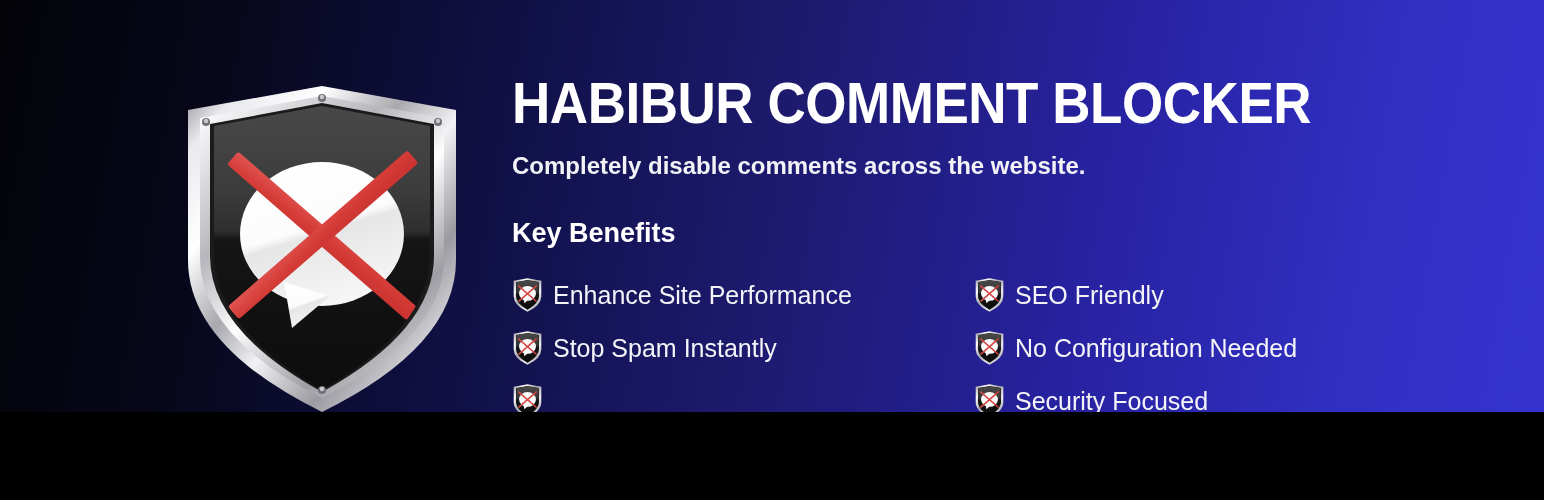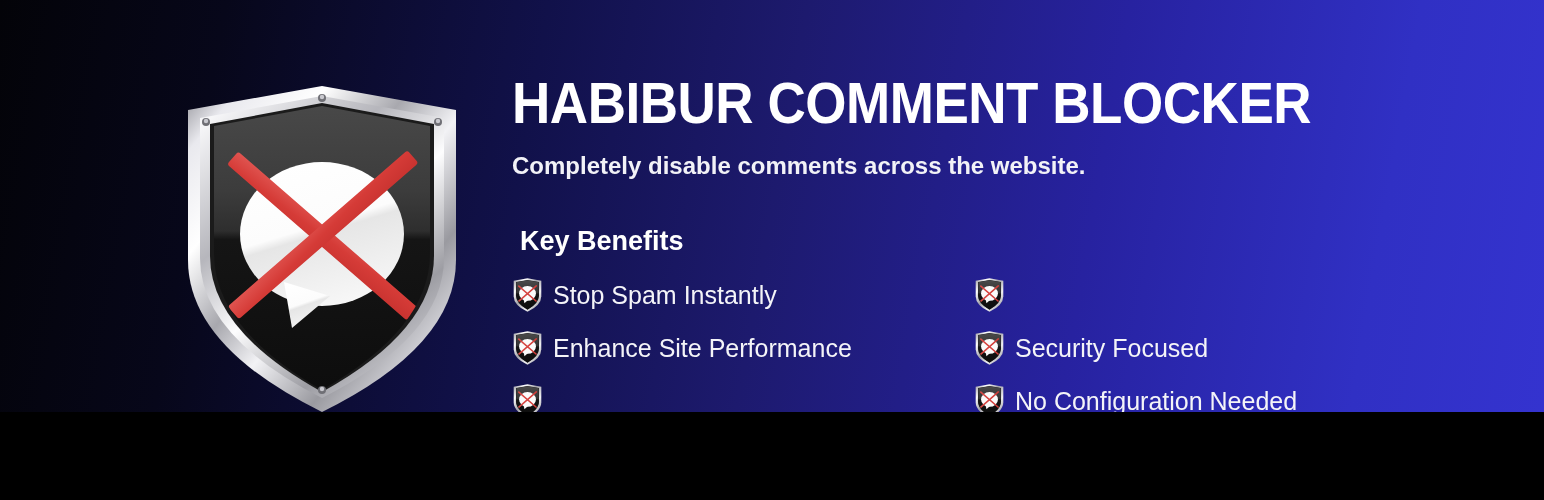--- a/index.html
+++ b/index.html
@@ -63,21 +63,21 @@
     font-size: 24px;
     line-height: 30px;
     font-weight: 700;
     color: #f2f2f7;
     white-space: nowrap;
   }
   #benefits-heading {
     position: absolute;
     left: 0;
     top: 216px;
-    margin: 8px;
+    margin: 0;
     font-size: 27px;
     line-height: 34px;
     font-weight: 700;
     color: #ffffff;
     white-space: nowrap;
   }
   #benefits-grid {
     position: absolute;
     left: 0;
     top: 268px;
@@ -202,68 +202,69 @@
     <div id="benefits-grid">
 
       <div class="benefit-col col-left">
 
         <div class="benefit-row">
           <span class="benefit-icon">
             <svg viewBox="0 0 284 330" xmlns="http://www.w3.org/2000/svg" aria-hidden="true">
               <use href="#mini-shield"></use>
             </svg>
           </span>
+          <span class="benefit-label">Enhance Site Performance</span>
+        </div>
+
+        <div class="benefit-row">
+          <span class="benefit-icon">
+            <svg viewBox="0 0 284 330" xmlns="http://www.w3.org/2000/svg" aria-hidden="true">
+              <use href="#mini-shield"></use>
+            </svg>
+          </span>
           <span class="benefit-label">Stop Spam Instantly</span>
         </div>
 
         <div class="benefit-row">
           <span class="benefit-icon">
             <svg viewBox="0 0 284 330" xmlns="http://www.w3.org/2000/svg" aria-hidden="true">
               <use href="#mini-shield"></use>
             </svg>
           </span>
-          <span class="benefit-label">Enhance Site Performance</span>
-        </div>
-
-        <div class="benefit-row">
-          <span class="benefit-icon">
-            <svg viewBox="0 0 284 330" xmlns="http://www.w3.org/2000/svg" aria-hidden="true">
-              <use href="#mini-shield"></use>
-            </svg>
-          </span>
         </div>
 
       </div>
 
       <div class="benefit-col col-right">
 
         <div class="benefit-row">
           <span class="benefit-icon">
             <svg viewBox="0 0 284 330" xmlns="http://www.w3.org/2000/svg" aria-hidden="true">
               <use href="#mini-shield"></use>
             </svg>
           </span>
+          <span class="benefit-label">SEO Friendly</span>
+        </div>
+
+        <div class="benefit-row">
+          <span class="benefit-icon">
+            <svg viewBox="0 0 284 330" xmlns="http://www.w3.org/2000/svg" aria-hidden="true">
+              <use href="#mini-shield"></use>
+            </svg>
+          </span>
+          <span class="benefit-label">No Configuration Needed</span>
         </div>
 
         <div class="benefit-row">
           <span class="benefit-icon">
             <svg viewBox="0 0 284 330" xmlns="http://www.w3.org/2000/svg" aria-hidden="true">
               <use href="#mini-shield"></use>
             </svg>
           </span>
           <span class="benefit-label">Security Focused</span>
-        </div>
-
-        <div class="benefit-row">
-          <span class="benefit-icon">
-            <svg viewBox="0 0 284 330" xmlns="http://www.w3.org/2000/svg" aria-hidden="true">
-              <use href="#mini-shield"></use>
-            </svg>
-          </span>
-          <span class="benefit-label">No Configuration Needed</span>
         </div>
 
       </div>
 
     </div>
   </div>
 </div>
 
 <svg width="0" height="0" style="position:absolute" aria-hidden="true">
   <defs>

